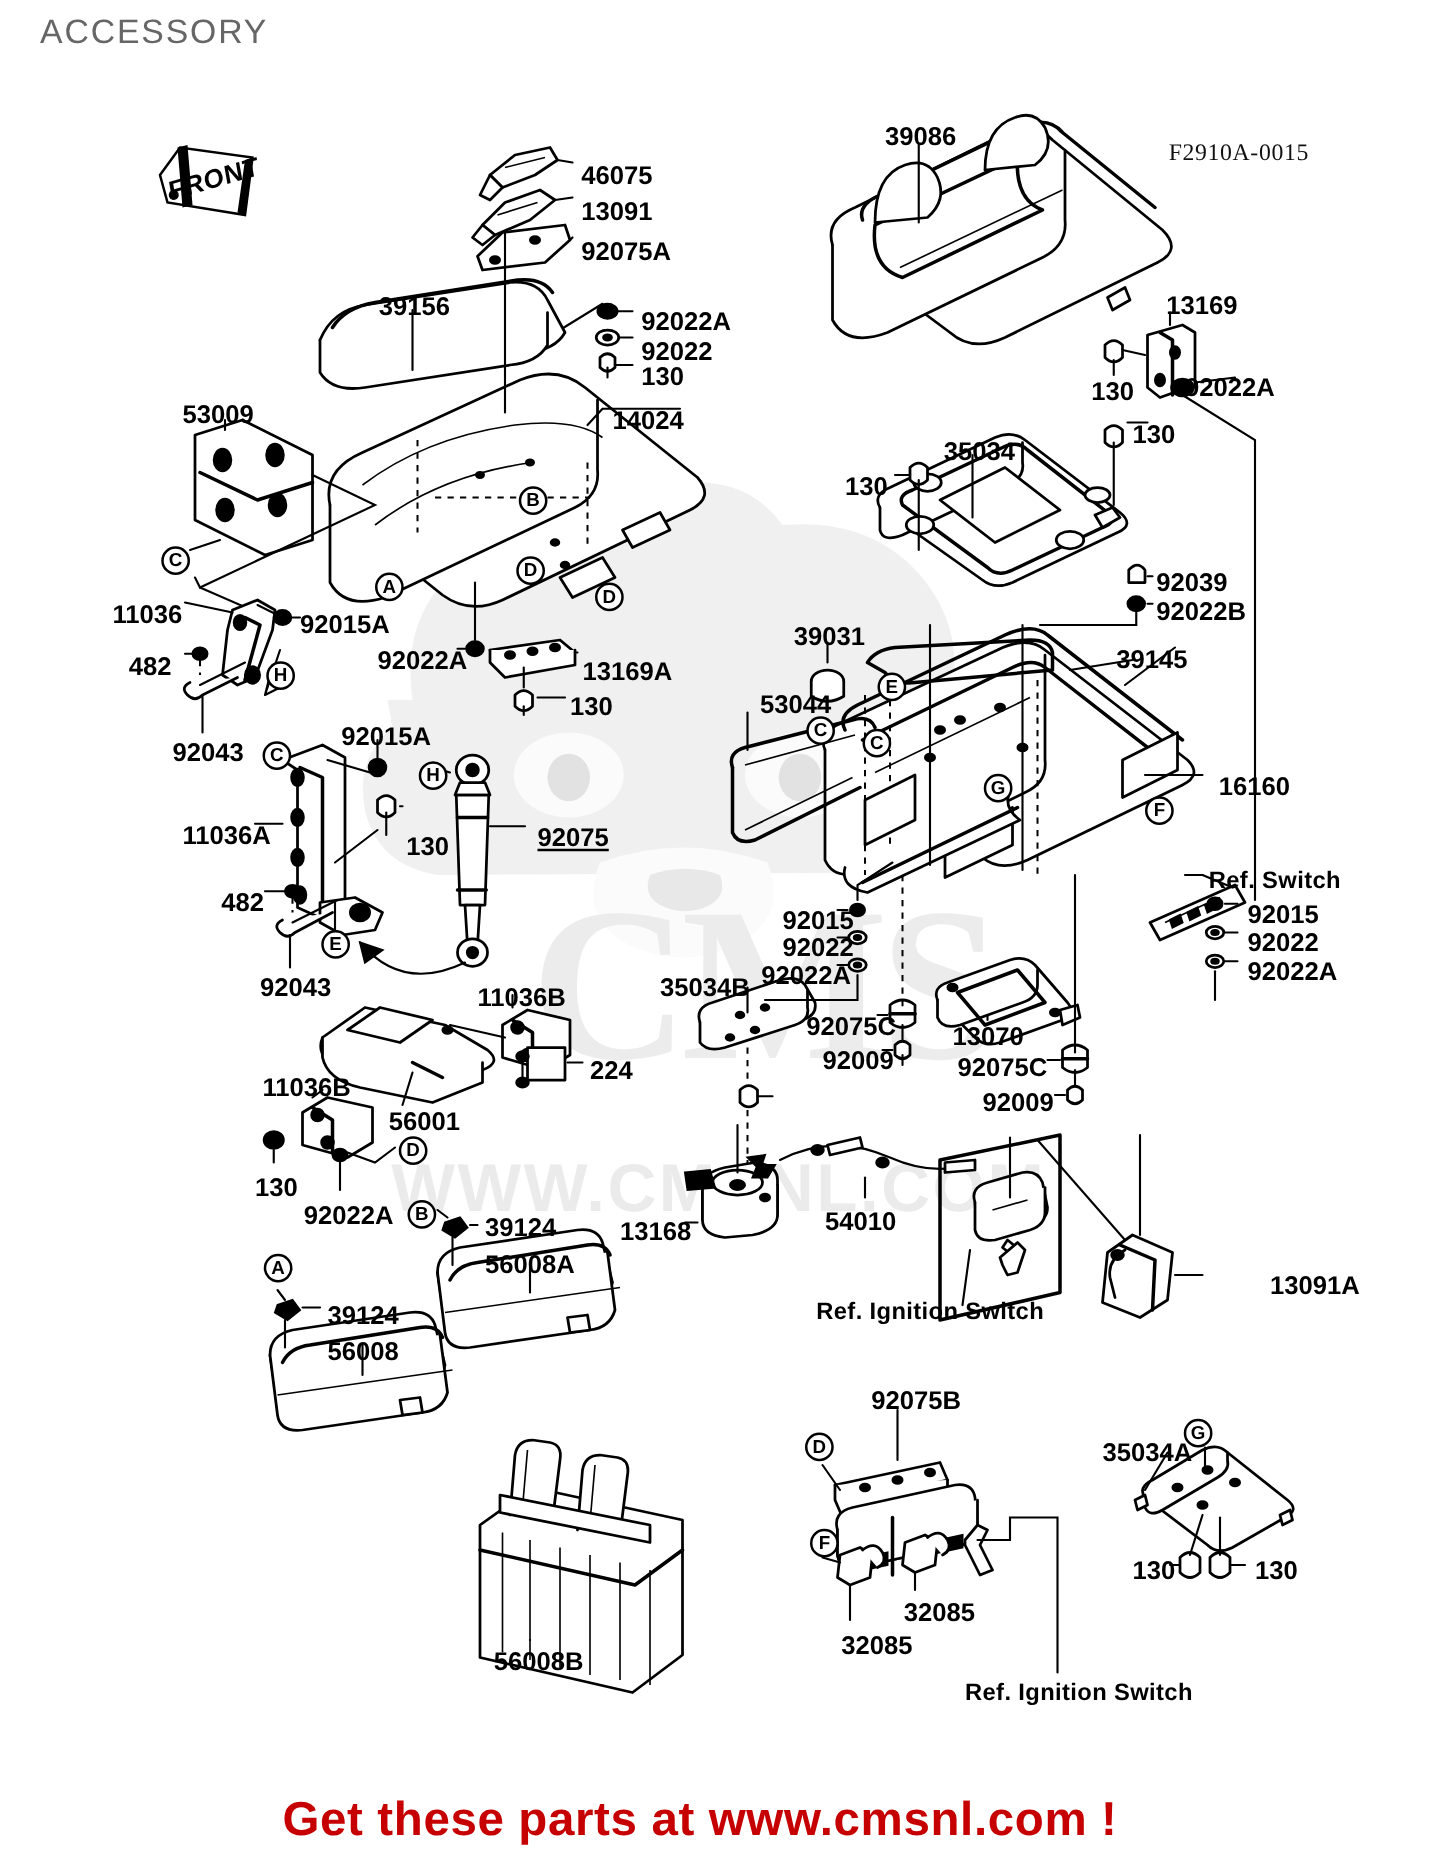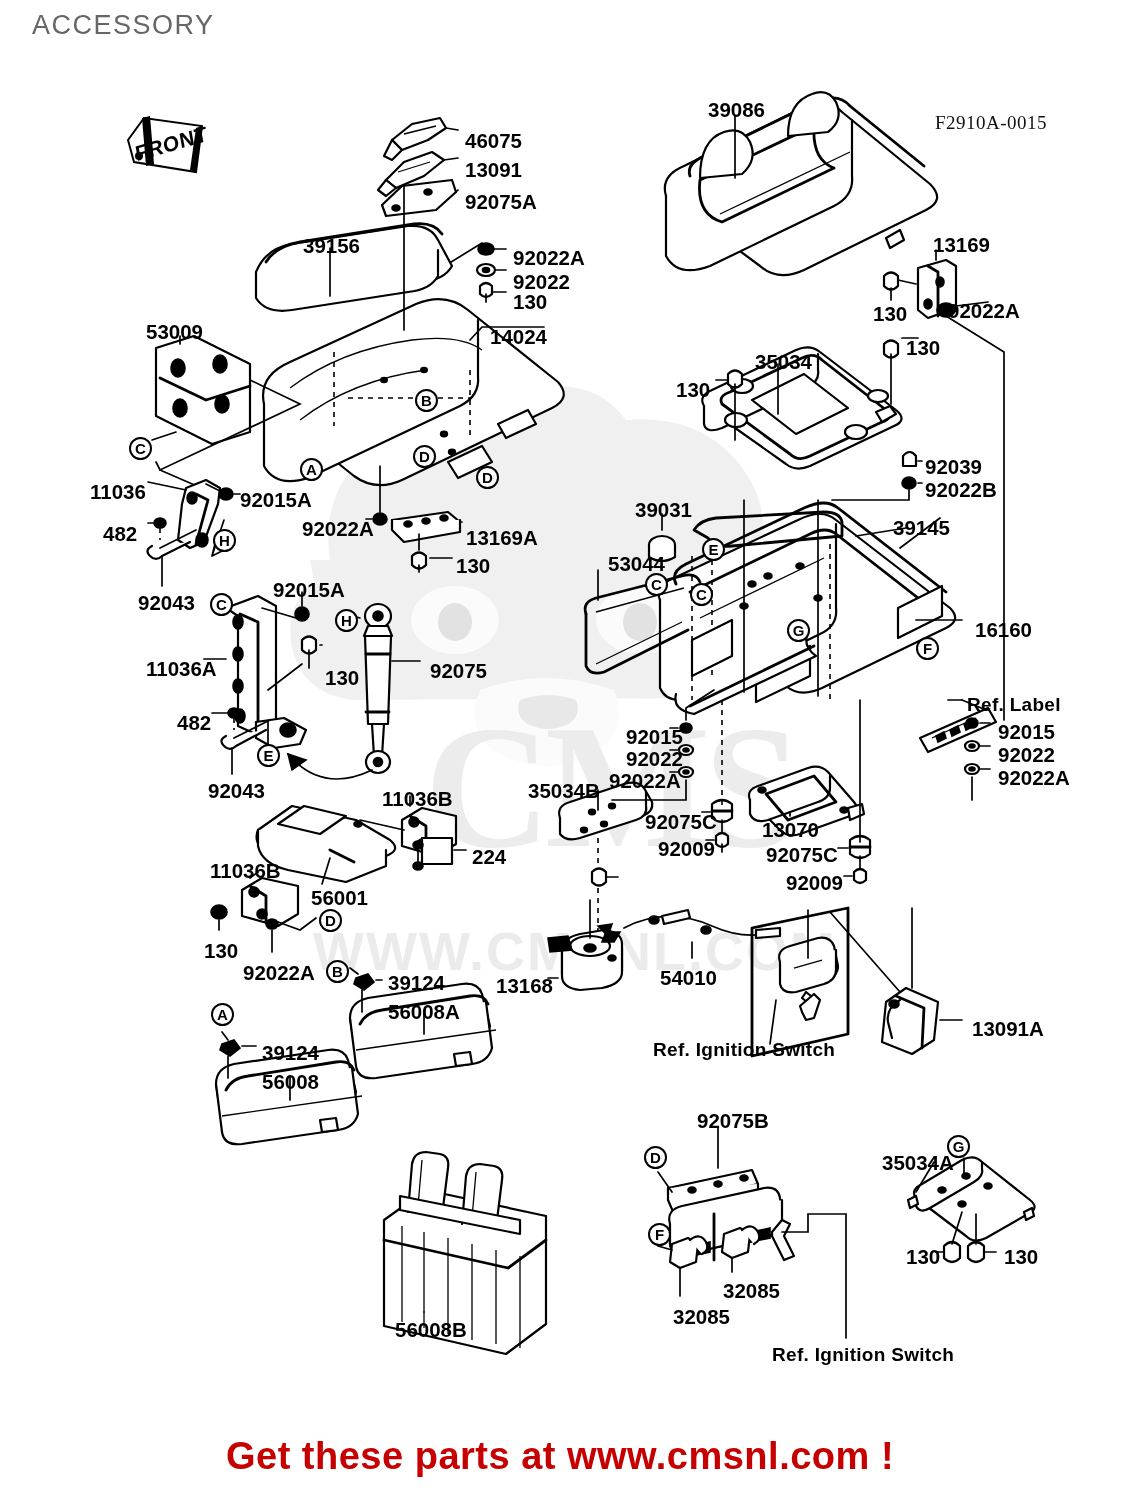--- a/index.html
+++ b/index.html
@@ -678,21 +678,21 @@
       <div class="lbl" style="left: 90px; top: 482px;">11036</div>
       <div class="lbl" style="left: 240px; top: 490px;">92015A</div>
       <div class="lbl" style="left: 103px; top: 524px;">482</div>
       <div class="lbl" style="left: 302px; top: 519px;">92022A</div>
       <div class="lbl" style="left: 466px; top: 508px; margin-top: 20px;">13169A</div>
       <div class="lbl" style="left: 456px; top: 556px;">130</div>
       <div class="lbl" style="left: 138px; top: 593px;">92043</div>
       <div class="lbl" style="left: 273px; top: 580px;">92015A</div>
       <div class="lbl" style="left: 146px; top: 659px;">11036A</div>
       <div class="lbl" style="left: 325px; top: 668px;">130</div>
-      <div class="lbl" style="left: 430px; top: 661px;">92075</div>
+      <div class="lbl" style="left: 430px; top: 661px; text-decoration: underline;">92075</div>
       <div class="lbl" style="left: 177px; top: 713px;">482</div>
       <div class="lbl" style="left: 208px; top: 781px;">92043</div>
       <div class="lbl" style="left: 382px; top: 789px;">11036B</div>
       <div class="lbl" style="left: 472px; top: 847px;">224</div>
       <div class="lbl" style="left: 210px; top: 861px;">11036B</div>
       <div class="lbl" style="left: 311px; top: 888px;">56001</div>
       <div class="lbl" style="left: 204px; top: 941px;">130</div>
       <div class="lbl" style="left: 243px; top: 963px;">92022A</div>
       <div class="lbl" style="left: 388px; top: 973px;">39124</div>
       <div class="lbl" style="left: 388px; top: 1002px;">56008A</div>
@@ -705,37 +705,37 @@
       <div class="lbl" style="left: 948px; top: 301px;">92022A</div>
       <div class="lbl" style="left: 906px; top: 338px;">130</div>
       <div class="lbl" style="left: 755px; top: 352px;">35034</div>
       <div class="lbl" style="left: 676px; top: 380px;">130</div>
       <div class="lbl" style="left: 925px; top: 457px;">92039</div>
       <div class="lbl" style="left: 925px; top: 480px;">92022B</div>
       <div class="lbl" style="left: 635px; top: 500px;">39031</div>
       <div class="lbl" style="left: 893px; top: 518px;">39145</div>
       <div class="lbl" style="left: 568px; top: 554px; margin-left: 40px;">53044</div>
       <div class="lbl" style="left: 975px; top: 620px;">16160</div>
-      <div class="lbl ref" style="left: 967px; top: 695px;">Ref. Label</div>
+      <div class="lbl ref" style="left: 967px; top: 695px;">Ref. Switch</div>
       <div class="lbl" style="left: 998px; top: 722px;">92015</div>
       <div class="lbl" style="left: 998px; top: 745px;">92022</div>
       <div class="lbl" style="left: 998px; top: 768px;">92022A</div>
       <div class="lbl" style="left: 528px; top: 781px;">35034B</div>
       <div class="lbl" style="left: 626px; top: 727px;">92015</div>
       <div class="lbl" style="left: 626px; top: 749px;">92022</div>
       <div class="lbl" style="left: 609px; top: 771px;">92022A</div>
       <div class="lbl" style="left: 645px; top: 812px;">92075C</div>
       <div class="lbl" style="left: 658px; top: 839px;">92009</div>
       <div class="lbl" style="left: 762px; top: 820px;">13070</div>
       <div class="lbl" style="left: 766px; top: 845px;">92075C</div>
       <div class="lbl" style="left: 786px; top: 873px;">92009</div>
       <div class="lbl" style="left: 496px; top: 976px;">13168</div>
       <div class="lbl" style="left: 660px; top: 968px;">54010</div>
       <div class="lbl ref" style="left: 653px; top: 1040px;">Ref. Ignition Switch</div>
-      <div class="lbl" style="left: 972px; top: 1019px; text-align: center;">13091A</div>
+      <div class="lbl" style="left: 1016px; top: 1019px; text-align: center;">13091A</div>
       <div class="lbl" style="left: 697px; top: 1111px;">92075B</div>
       <div class="lbl" style="left: 882px; top: 1153px; text-align: center;">35034A</div>
       <div class="lbl" style="left: 906px; top: 1247px;">130</div>
       <div class="lbl" style="left: 1004px; top: 1247px;">130</div>
       <div class="lbl" style="left: 723px; top: 1281px;">32085</div>
       <div class="lbl" style="left: 673px; top: 1307px;">32085</div>
       <div class="lbl ref" style="left: 772px; top: 1345px;">Ref. Ignition Switch</div>
     </div>
 
   <div id="circles">

